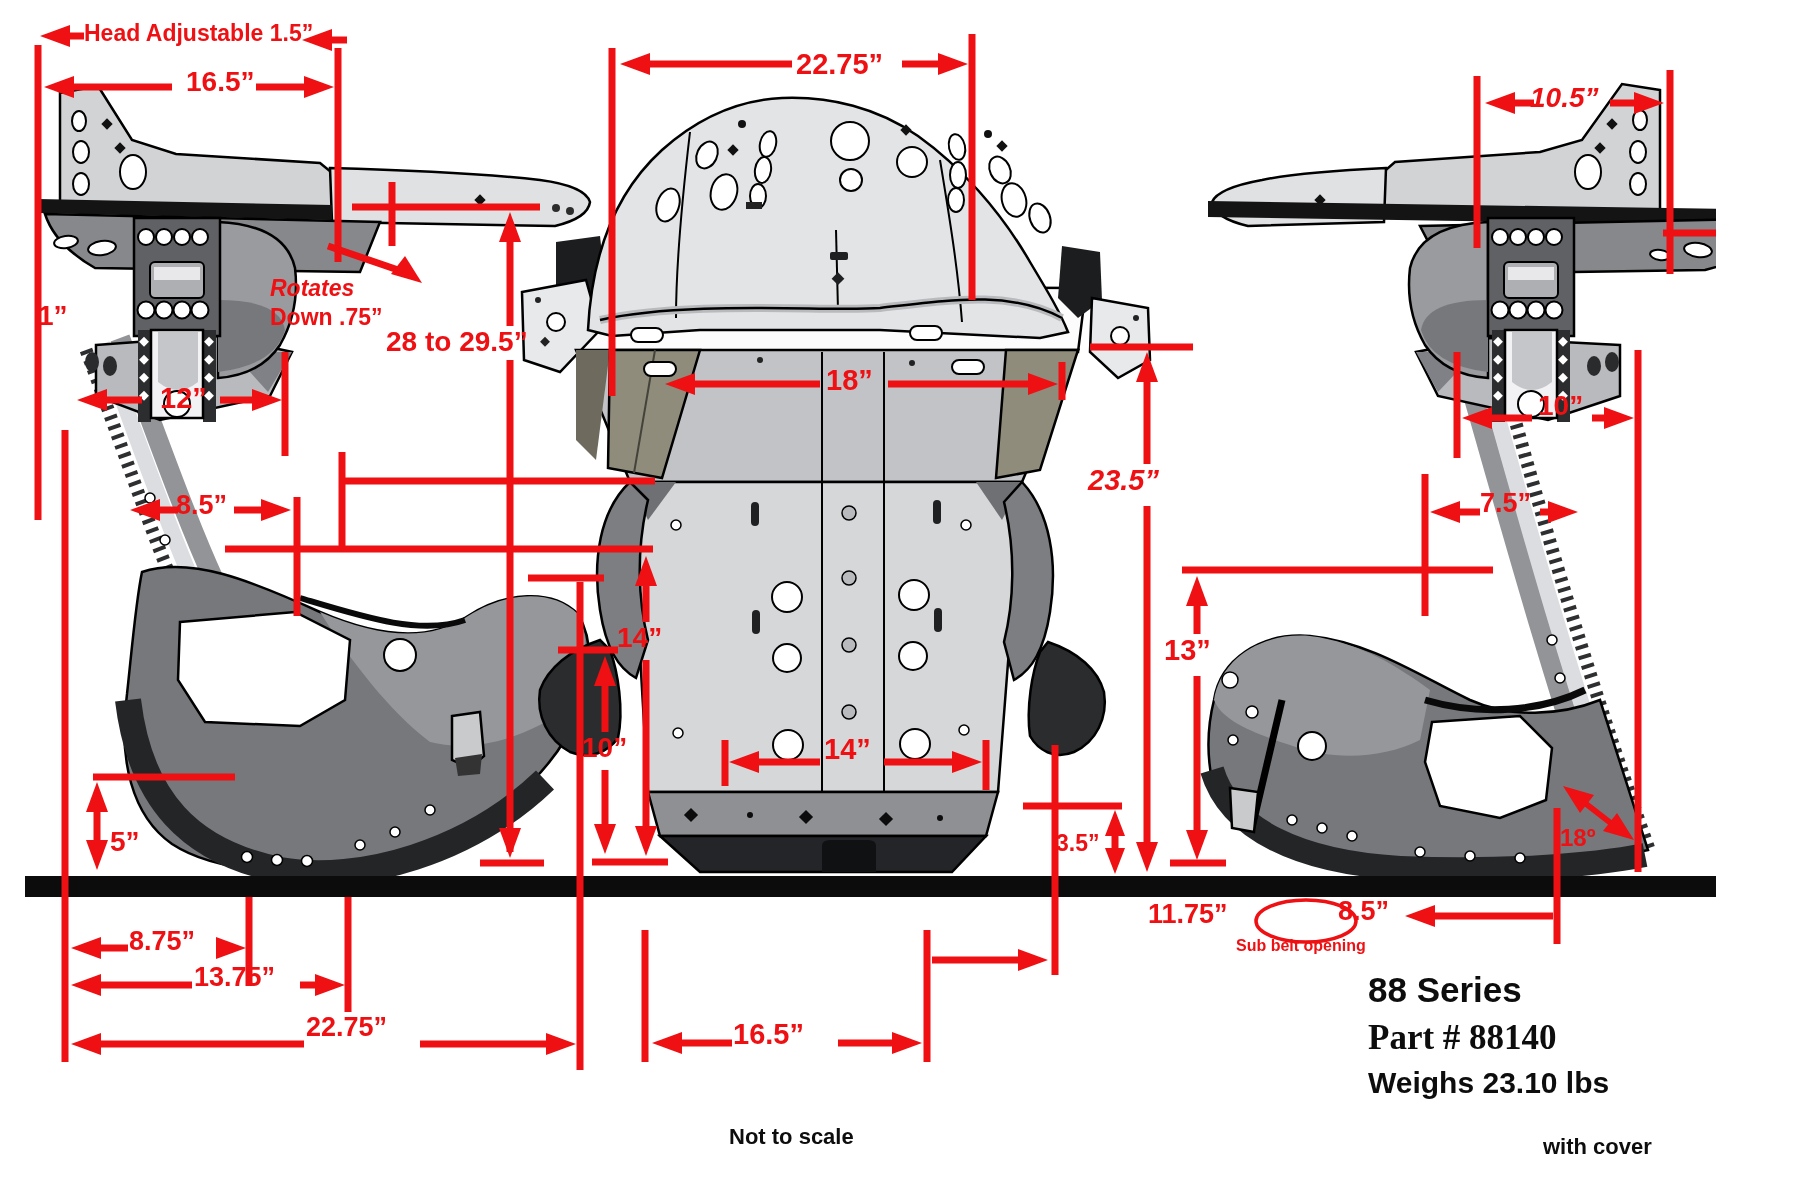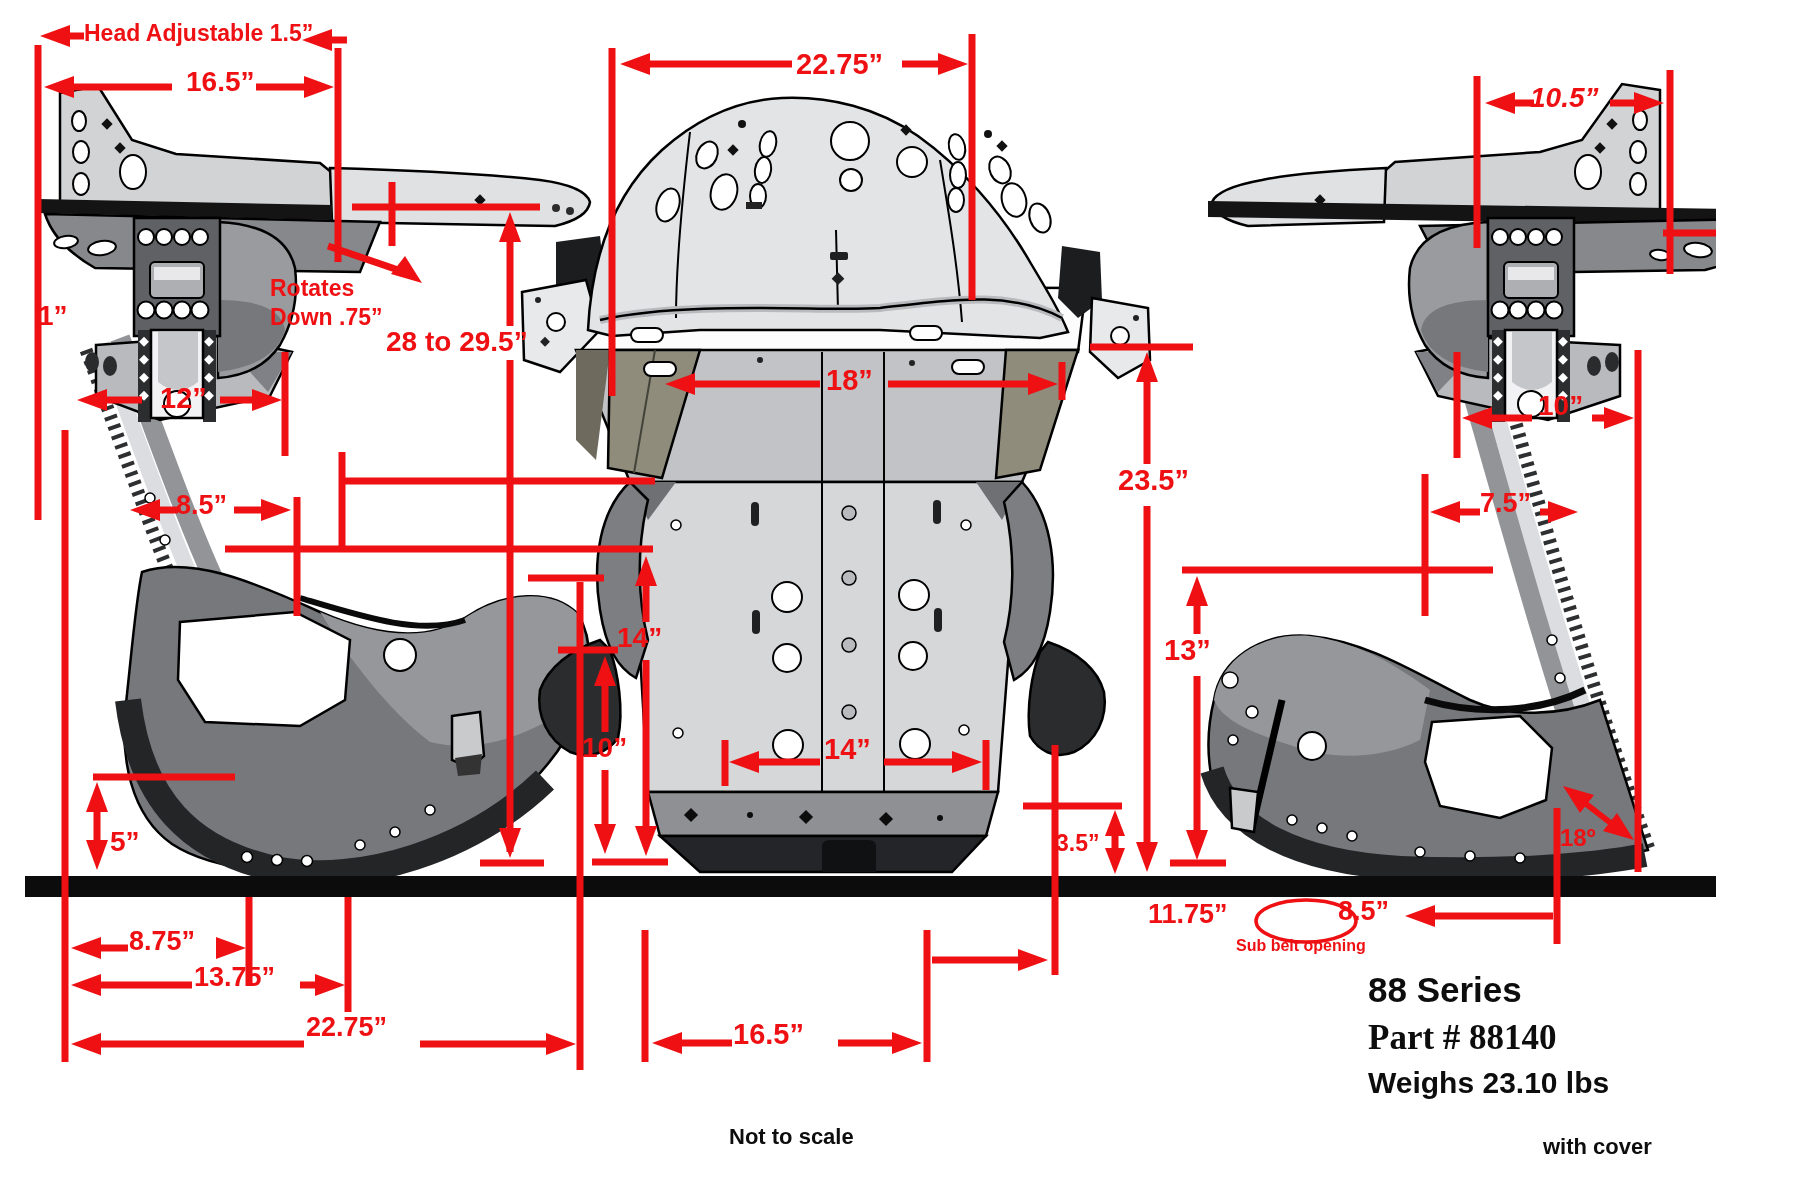--- a/index.html
+++ b/index.html
@@ -419,37 +419,37 @@
     <ellipse cx="1306" cy="921" rx="50" ry="21" fill="none" stroke="#ee1012" stroke-width="3.5"></ellipse>
     <line class="rl" x1="1433" y1="916" x2="1553" y2="916"></line>
     <polygon class="ra" points="1405,916 1435,905 1435,927"></polygon>
     <line class="rl" x1="1557" y1="808" x2="1557" y2="944"></line>
   </g>
 </svg>
 
   <div class="lbl" style="left:84px;top:22px;font-size:23px;">Head Adjustable 1.5”</div>
   <div class="lbl" style="left:186px;top:68px;font-size:28px;">16.5”</div>
   <div class="lbl" style="left:38px;top:302px;font-size:28px;">1”</div>
-  <div class="lbl" style="left:270px;top:277px;font-size:23px;">Rotates</div>
+  <div class="lbl" style="left:270px;top:277px;font-size:23px;font-style:italic;">Rotates</div>
   <div class="lbl" style="left:270px;top:306px;font-size:23px;">Down .75”</div>
   <div class="lbl" style="left:386px;top:328px;font-size:28px;">28 to 29.5”</div>
   <div class="lbl" style="left:160px;top:384px;font-size:29px;">12”</div>
   <div class="lbl" style="left:176px;top:492px;font-size:27px;">8.5”</div>
   <div class="lbl" style="left:617px;top:624px;font-size:28px;">14”</div>
   <div class="lbl" style="left:582px;top:734px;font-size:28px;">10”</div>
   <div class="lbl" style="left:110px;top:828px;font-size:28px;">5”</div>
   <div class="lbl" style="left:129px;top:928px;font-size:27px;">8.75”</div>
   <div class="lbl" style="left:194px;top:964px;font-size:27px;">13.75”</div>
   <div class="lbl" style="left:306px;top:1014px;font-size:27px;">22.75”</div>
 
   <div class="lbl" style="left:796px;top:50px;font-size:29px;">22.75”</div>
   <div class="lbl" style="left:826px;top:366px;font-size:29px;">18”</div>
   <div class="lbl" style="left:824px;top:735px;font-size:29px;">14”</div>
   <div class="lbl" style="left:733px;top:1020px;font-size:29px;">16.5”</div>
-  <div class="lbl" style="left:1118px;top:466px;font-size:29px;">23.5”</div>
+  <div class="lbl" style="left:1088px;top:466px;font-size:29px;font-style:italic;">23.5”</div>
   <div class="lbl" style="left:1164px;top:636px;font-size:29px;">13”</div>
   <div class="lbl" style="left:1056px;top:832px;font-size:23px;">3.5”</div>
 
   <div class="lbl" style="left:1530px;top:84px;font-size:28px;font-style:italic;">10.5”</div>
   <div class="lbl" style="left:1538px;top:392px;font-size:28px;">10”</div>
   <div class="lbl" style="left:1480px;top:490px;font-size:27px;">7.5”</div>
   <div class="lbl" style="left:1560px;top:826px;font-size:24px;">18º</div>
   <div class="lbl" style="left:1148px;top:901px;font-size:27px;">11.75”</div>
   <div class="lbl" style="left:1338px;top:898px;font-size:27px;">8.5”</div>
   <div class="lbl" style="left:1236px;top:938px;font-size:16px;">Sub belt opening</div>

